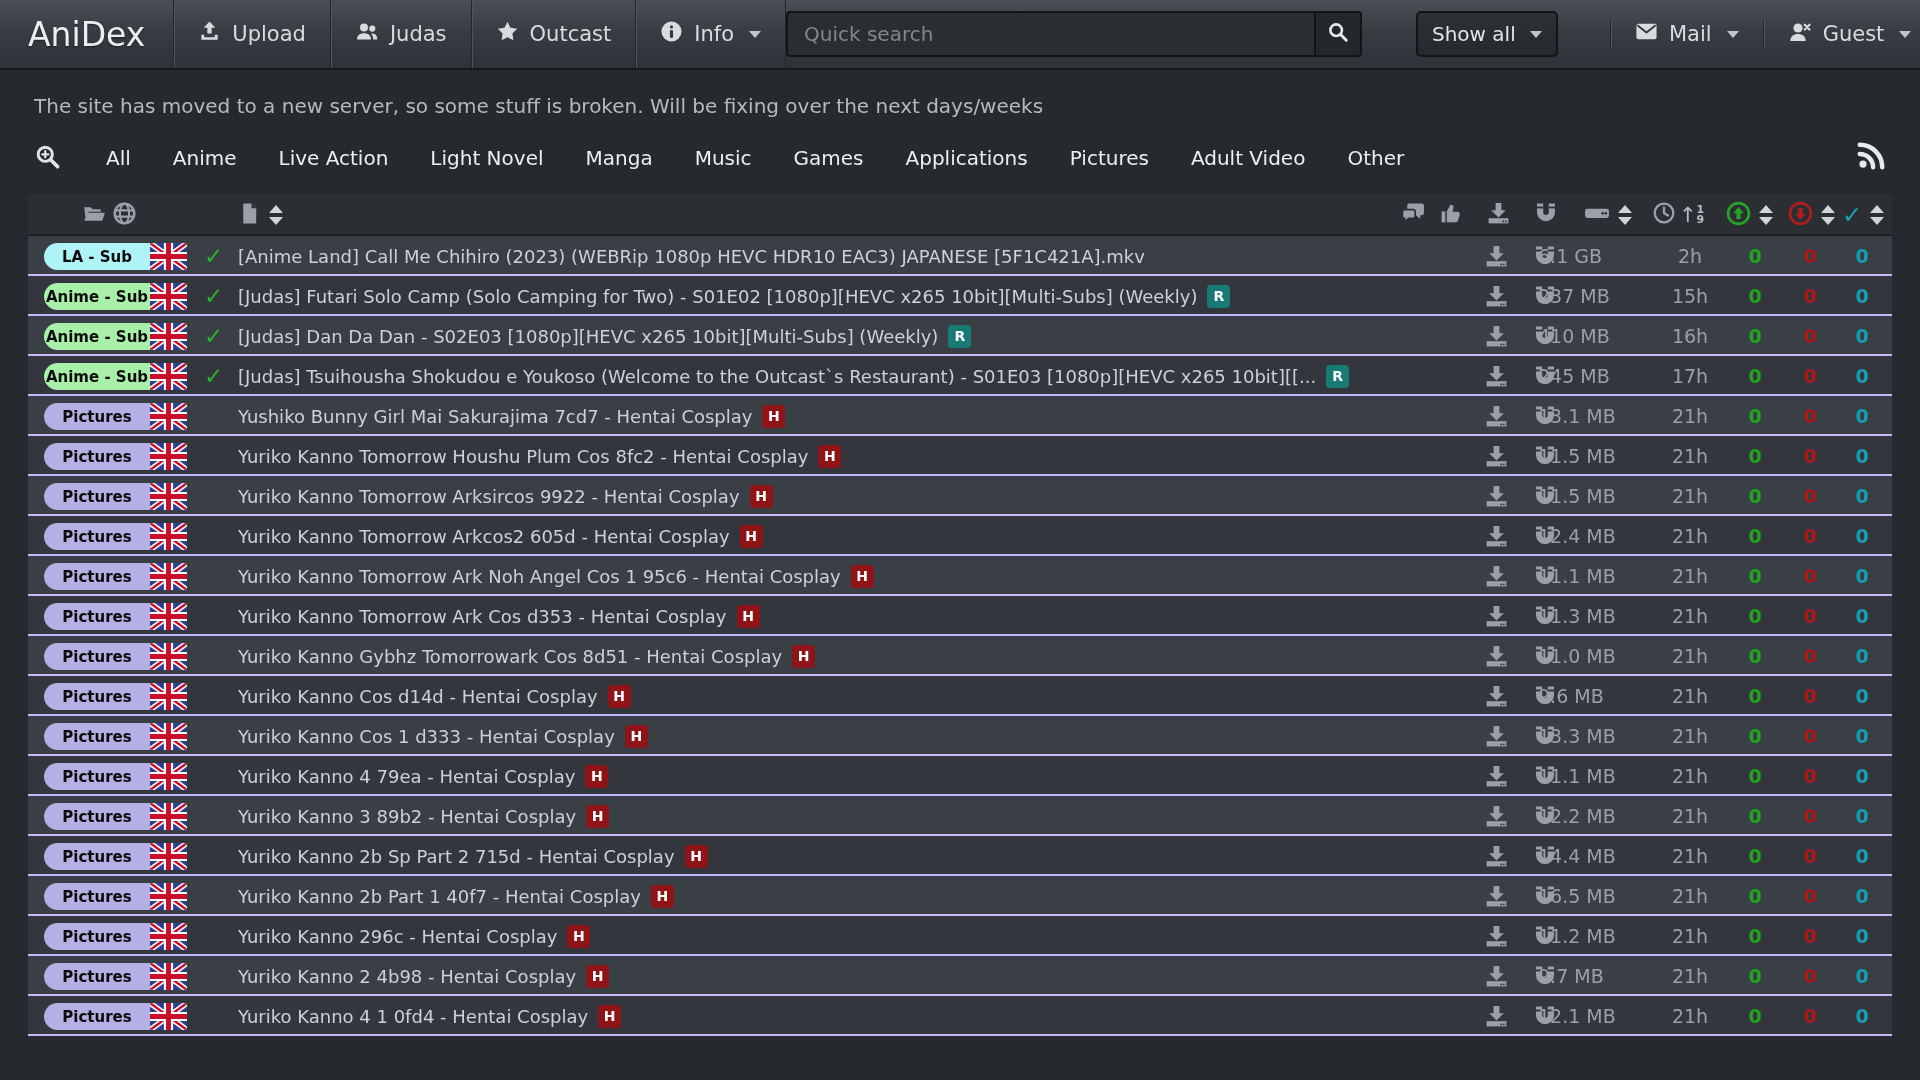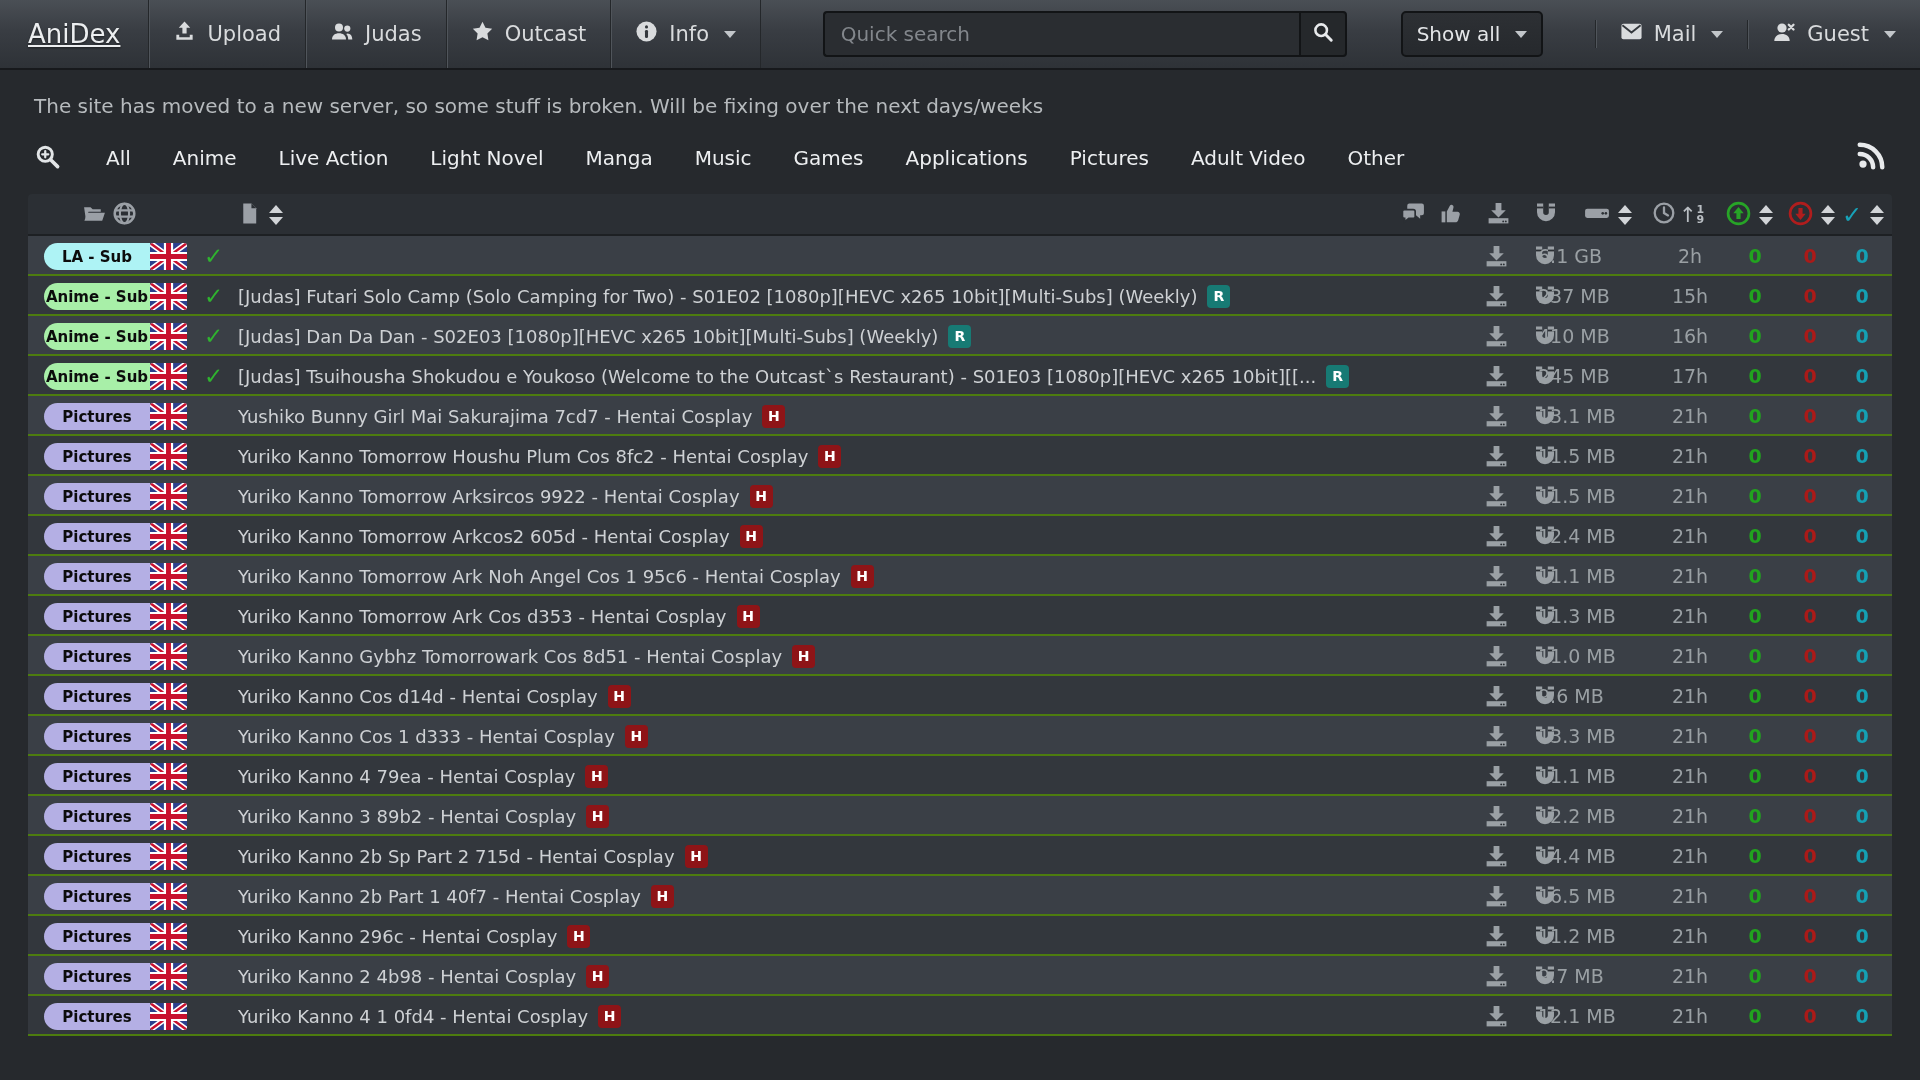--- a/index.html
+++ b/index.html
@@ -4,30 +4,30 @@
 <title>AniDex</title>
 <style>
   * { margin:0; padding:0; box-sizing:border-box; }
   html,body { width:1920px; height:1080px; overflow:hidden; }
   body { background:#26292d; font-family:"DejaVu Sans","Liberation Sans",sans-serif; }
 
   
   .nav { height:70px; display:flex; align-items:stretch;
          background:linear-gradient(180deg,#4a4f55 0%,#393d43 45%,#2e3237 100%);
          border-bottom:2px solid #17191c; }
-  .brand { display:flex; align-items:center; padding:0 28px; font-size:26px; color:#eceef0;
-           text-shadow:0 1px 2px rgba(0,0,0,.5); cursor:pointer;text-decoration:underline; }
+  .brand { display:flex; align-items:center; padding:0 28px; font-size:33px; color:#eceef0;
+           text-shadow:0 1px 2px rgba(0,0,0,.5); cursor:pointer; }
   .nav-item { display:flex; align-items:center; gap:11px; padding:0 24px; font-size:21px; color:#d9dbdd;
               border-left:1px solid #24272a; box-shadow:inset 1px 0 0 #50555b; cursor:pointer; white-space:nowrap; }
   .nav-item svg { flex:0 0 auto; }
   .nav-end-sep { width:0; border-left:1px solid #24272a; box-shadow:inset 1px 0 0 #50555b; }
   .caret { width:0; height:0; border-left:6px solid transparent; border-right:6px solid transparent;
            border-top:7px solid #c2c6ca; margin-left:4px; }
   .nav-right { margin-left:auto; display:flex; align-items:center; }
-  .search-input { width:476px; height:46px; background:#2a2d31; border:2px solid #121416; border-right:none;
+  .search-input { width:528px; height:46px; background:#2a2d31; border:2px solid #121416; border-right:none;
                   border-radius:4px 0 0 4px; padding:16px 16px; font-size:20px; color:#14b8a6; outline:none;
                   font-family:inherit; }
   .search-input::placeholder { color:#83878c; }
   .search-btn { width:48px; height:46px; background:#25282b; border:2px solid #121416;
                 border-radius:0 4px 4px 0; display:flex; align-items:center; justify-content:center;
                 color:#e8eaec; cursor:pointer; }
   .filter-select { margin-left:54px; width:142px; height:46px; background:linear-gradient(#2d3034,#26292d);
                    border:2px solid #121416; border-radius:5px; display:flex; align-items:center;
                    justify-content:space-between; padding:0 14px; font-size:20px; color:#e4e6e8; cursor:pointer; }
   .mail-item { margin-left:52px; }
@@ -49,21 +49,21 @@
   .hcell { position:absolute; top:0; height:42px; display:flex; align-items:center; gap:3px; }
   .sorter { display:inline-flex; flex-direction:column; gap:4px; margin-left:5px; }
   .sorter i { display:block; width:0; height:0; border-left:7px solid transparent; border-right:7px solid transparent; }
   .sorter .up { border-bottom:8px solid #d2d5d8; }
   .sorter .dn { border-top:8px solid #d2d5d8; }
   .numsort { display:flex; align-items:center; color:#b9bec3; }
   .numsort .arr { font-size:21px; line-height:1; }
   .numsort .digits { display:flex; flex-direction:column; font-size:11px; line-height:10px; font-weight:bold; }
   .h-green { color:#27a427; } .h-red { color:#b01d1d; } .h-teal { color:#17a2b8; font-size:24px; font-weight:bold; }
 
-  .row { position:relative; height:40px; border-bottom:2px solid #4d7c0f; }
+  .row { position:relative; height:40px; border-bottom:2px solid #c4b5fd; }
   .row.odd  { background:#3a3f46; }
   .row.even { background:#33373d; }
   .badge { position:absolute; left:16px; top:7px; height:27px; width:106px; border-radius:14px 0 0 14px;
            display:flex; align-items:center; justify-content:center; font-size:15px; font-weight:bold;
            color:#0c0c0c; cursor:pointer; }
   .flag { position:absolute; left:122px; top:7px; width:37px; height:27px; border-radius:3px; overflow:hidden; cursor:pointer; }
   .flag svg { display:block; width:37px; height:27px; }
   .tcheck { position:absolute; left:176px; top:0; height:40px; display:flex; align-items:center;
             color:#2fb32f; font-size:23px; font-weight:bold; }
   .title-wrap { position:absolute; left:210px; right:404px; top:0; height:40px; display:flex;
@@ -365,20 +365,23 @@
   </div>
   <div id="rows">
       <div class="row odd">
     <span class="badge" style="background: rgb(174, 243, 245);">LA - Sub</span>
     <span class="flag">
           <svg viewBox="0 0 60 44" preserveAspectRatio="none">
             <use href="#i-flag-uk"></use>
           </svg>
         </span>
     <span class="tcheck">✓</span>
+    <span class="title-wrap">
+      <span class="title">[Anime Land] Call Me Chihiro (2023) (WEBRip 1080p HEVC HDR10 EAC3) JAPANESE [5F1C421A].mkv</span>
+    </span>
     <span class="rowicon rdl"><svg width="25" height="25" viewBox="0 0 24 24">
             <use href="#i-download"></use>
           </svg></span>
     <span class="rowicon rmag"><svg width="24" height="24" viewBox="0 0 24 24">
             <use href="#i-magnet"></use>
           </svg></span>
     <span class="csize">6.1 GB</span>
     <span class="cage">2h</span>
     <span class="cnum cseed">0</span>
     <span class="cnum cleech">0</span>

